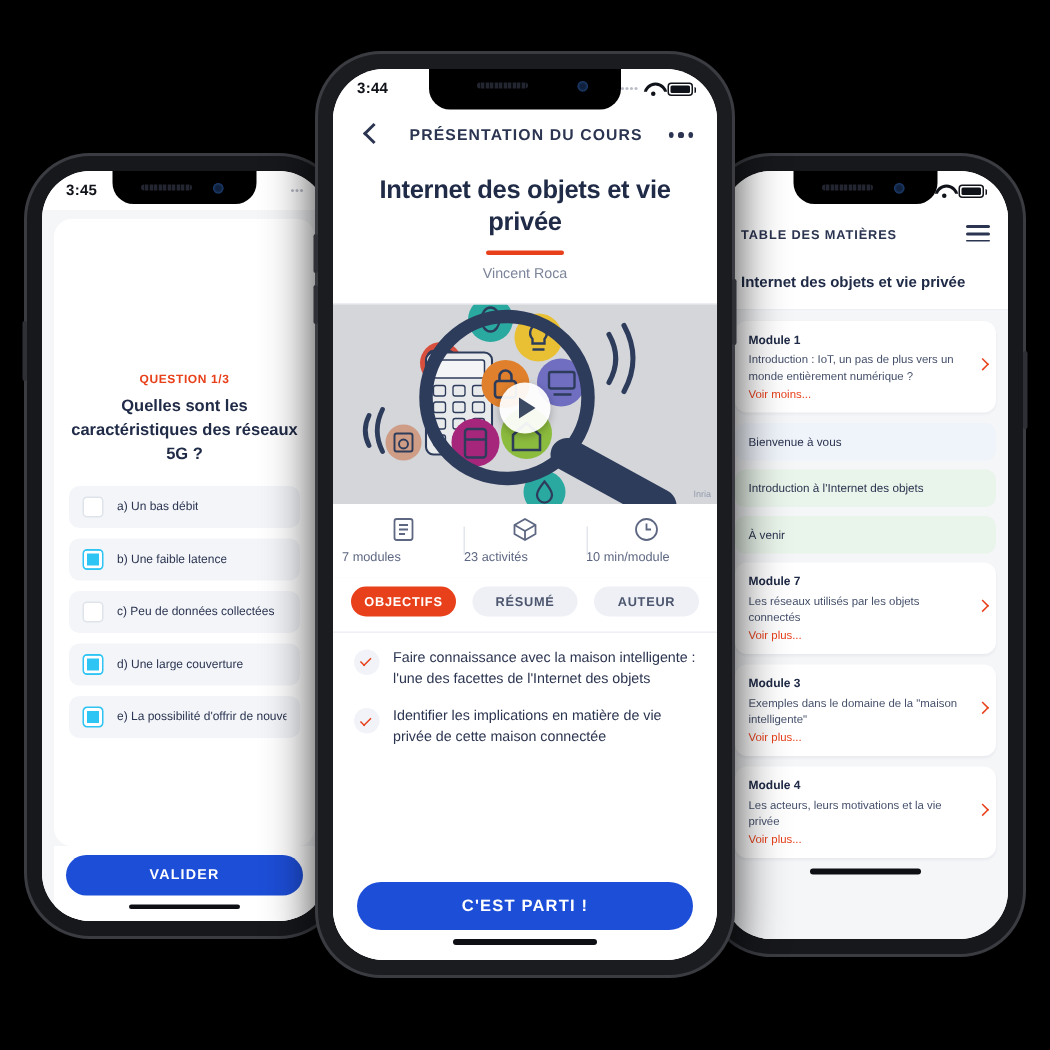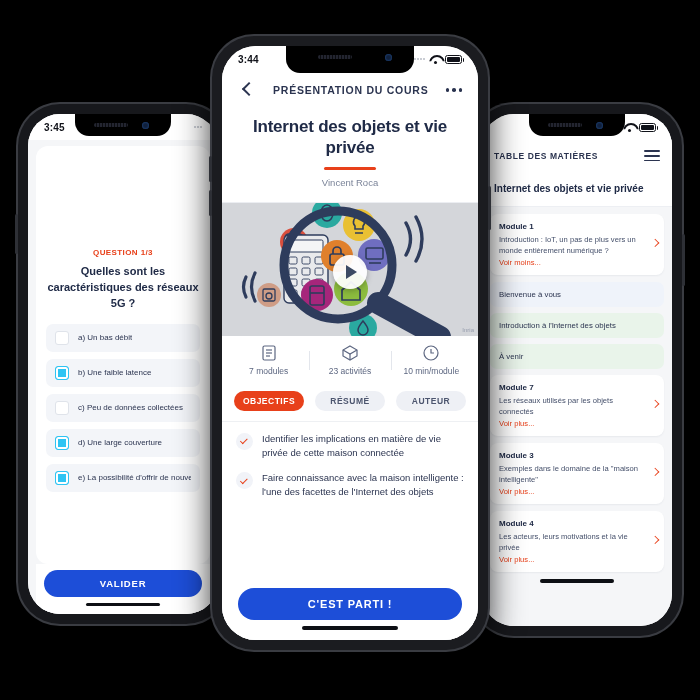--- a/index.html
+++ b/index.html
@@ -140,21 +140,21 @@
     margin-left:3px;
   }
   .hero-badge{
     position:absolute; right:4px; bottom:3px; font-size:6px; color:#7b8499;
     opacity:.7;
   }
 
   .c-stats {
     display:flex; background:#fff; padding: 9px 6px 9px;
   }
-  .stat { flex:1; text-align:center; position:relative; }
+  .stat { flex:1; text-align:left; position:relative; }
   .stat + .stat::before {
     content:""; position:absolute; left:0; top:6px; bottom:6px; width:1px; background:#e3e6ec;
   }
   .stat .ico { height:17px; display:flex; align-items:center; justify-content:center; margin-bottom:4px;}
   .stat .lbl { font-size:8.5px; color:#5d6781; }
 
   .c-tabs { display:flex; gap:11px; padding: 6px 12px 10px; background:#fff; }
   .tab {
     flex:1; text-align:center; border-radius:14px; padding:5px 0 5px;
     font-size:8.5px; font-weight:bold; letter-spacing:.5px;
@@ -520,25 +520,25 @@
 
         <div class="c-tabs">
           <div class="tab active">OBJECTIFS</div>
           <div class="tab">RÉSUMÉ</div>
           <div class="tab">AUTEUR</div>
         </div>
 
         <div class="c-objectives">
           <div class="obj-row">
             <span class="obj-check"></span>
-            <span class="obj-text">Identifier les implications en matière de vie privée de cette maison connectée</span>
+            <span class="obj-text">Faire connaissance avec la maison intelligente : l'une des facettes de l'Internet des objets</span>
           </div>
           <div class="obj-row">
             <span class="obj-check"></span>
-            <span class="obj-text">Faire connaissance avec la maison intelligente : l'une des facettes de l'Internet des objets</span>
+            <span class="obj-text">Identifier les implications en matière de vie privée de cette maison connectée</span>
           </div>
         </div>
 
         <div class="c-cta">
           <div class="cta-btn">C'EST PARTI !</div>
           <div class="home-ind"></div>
         </div>
 
       </div>
     </div>

